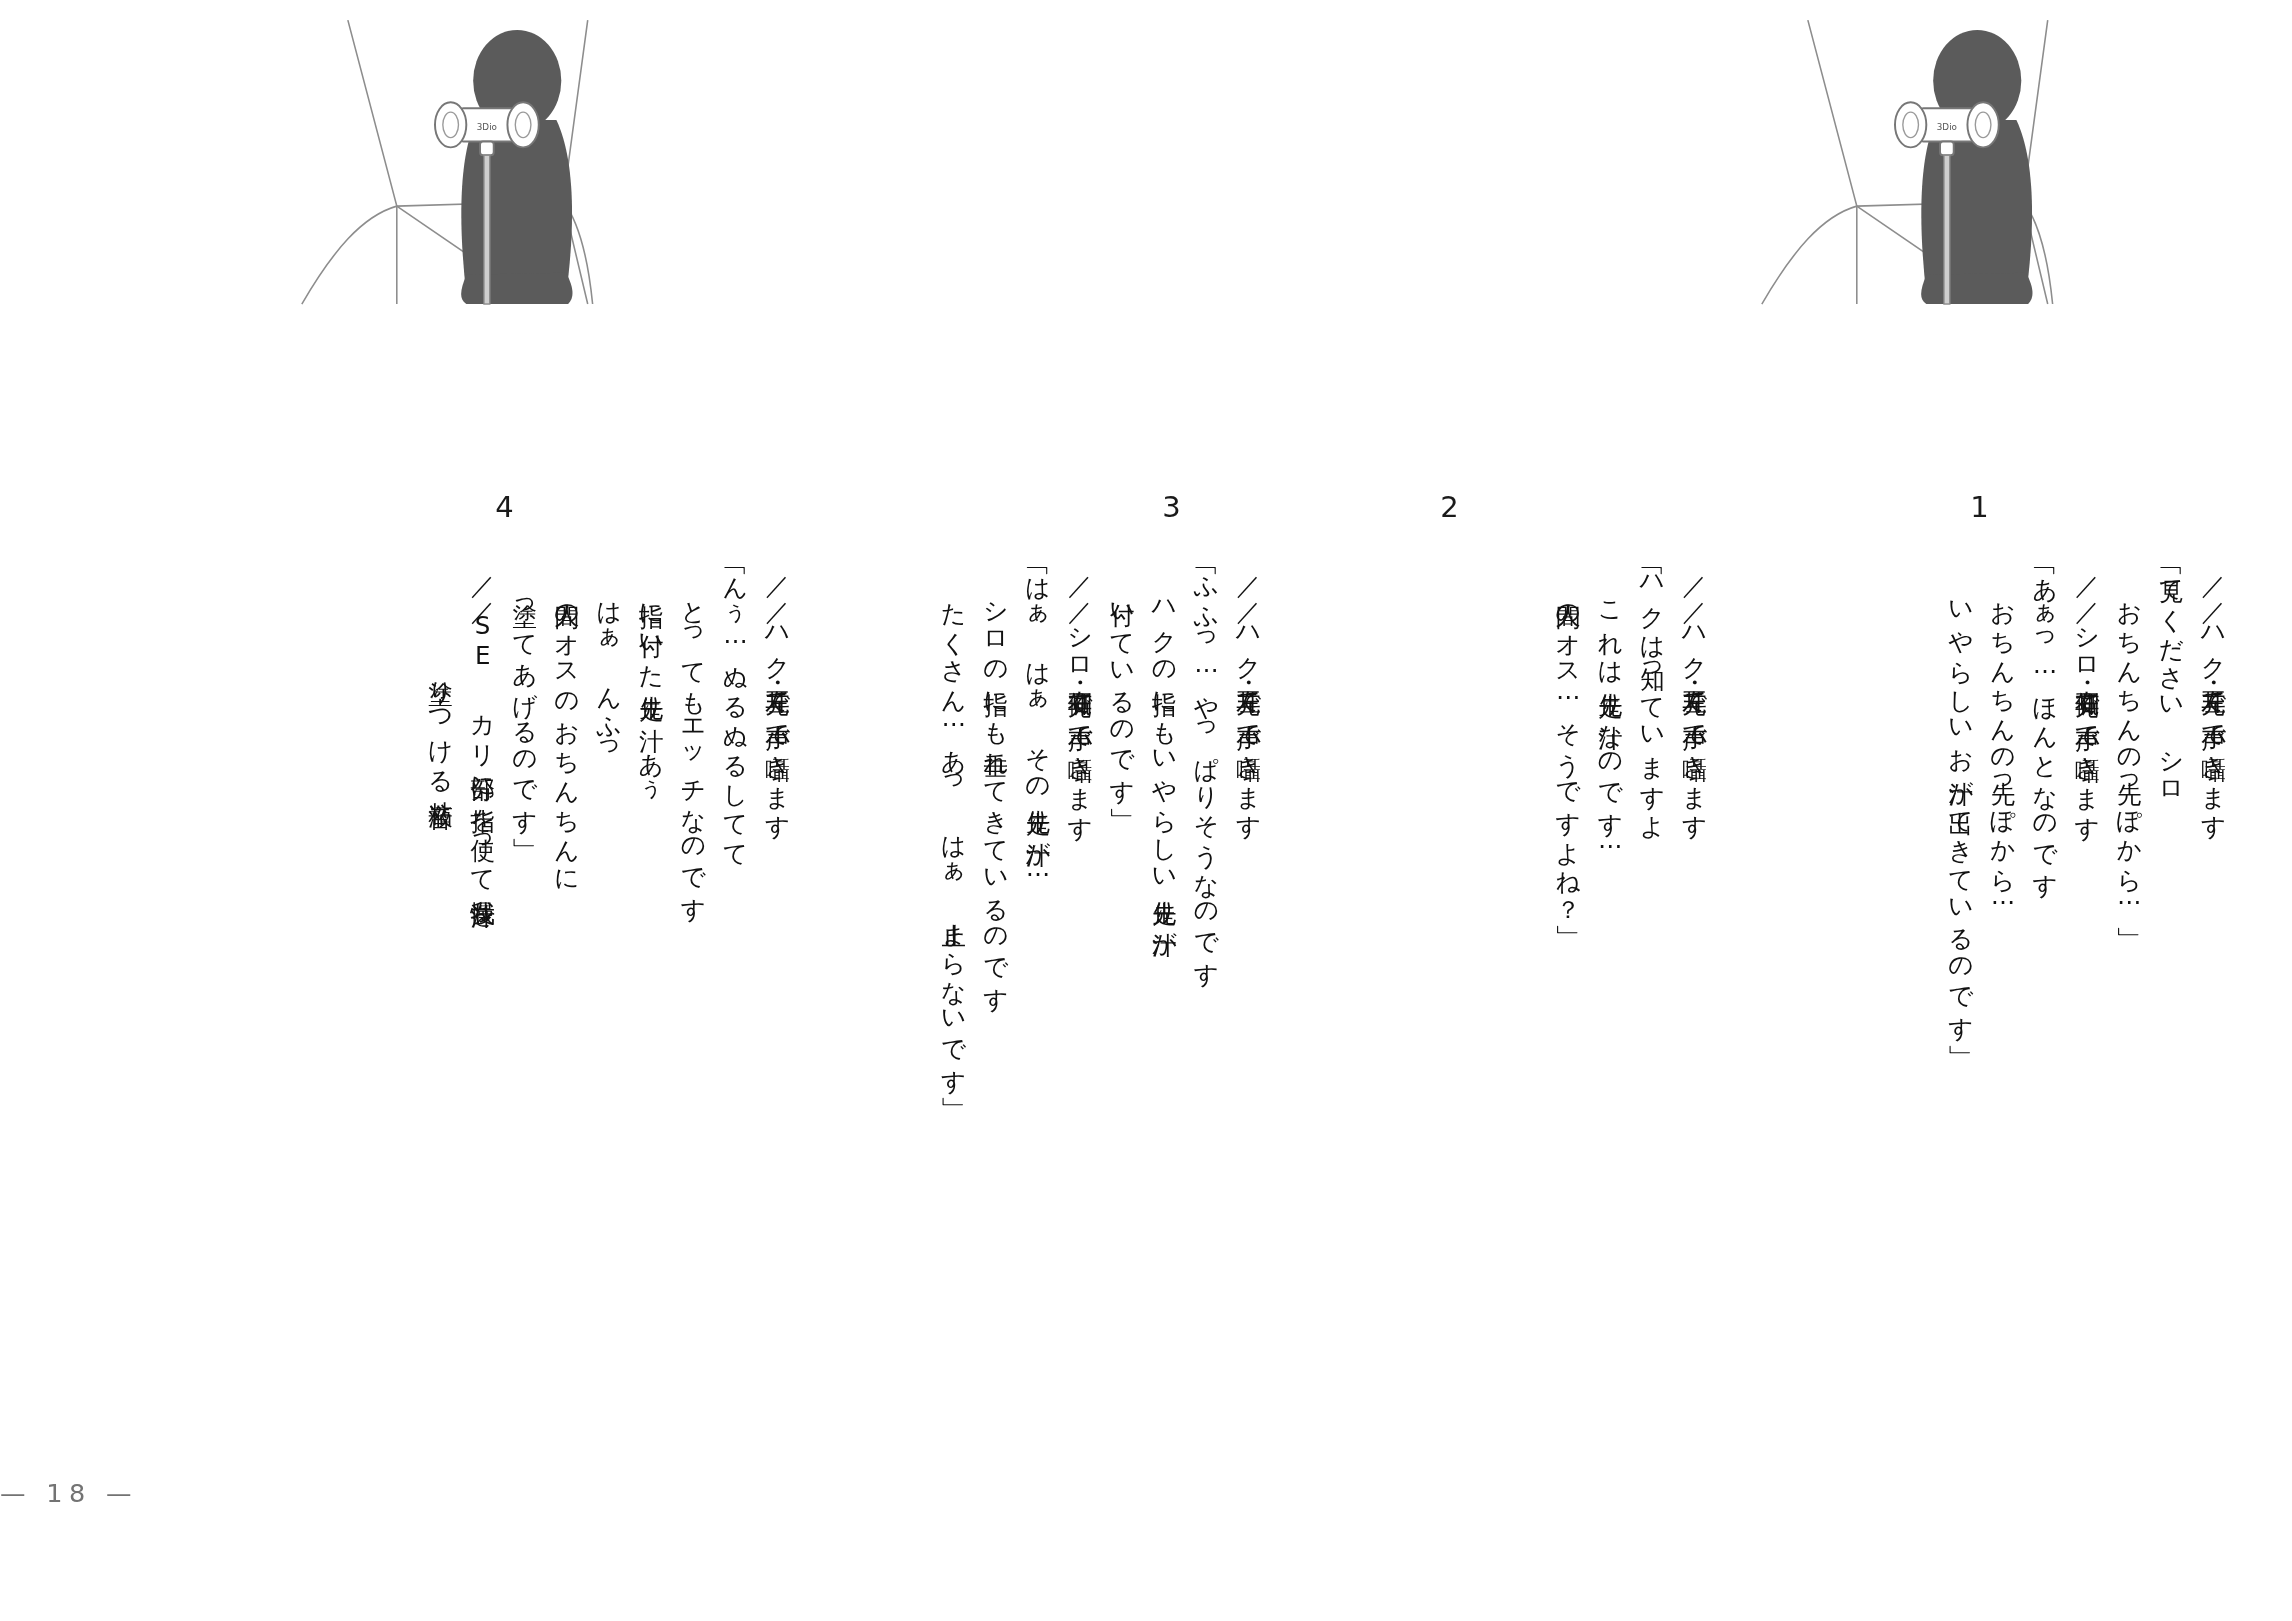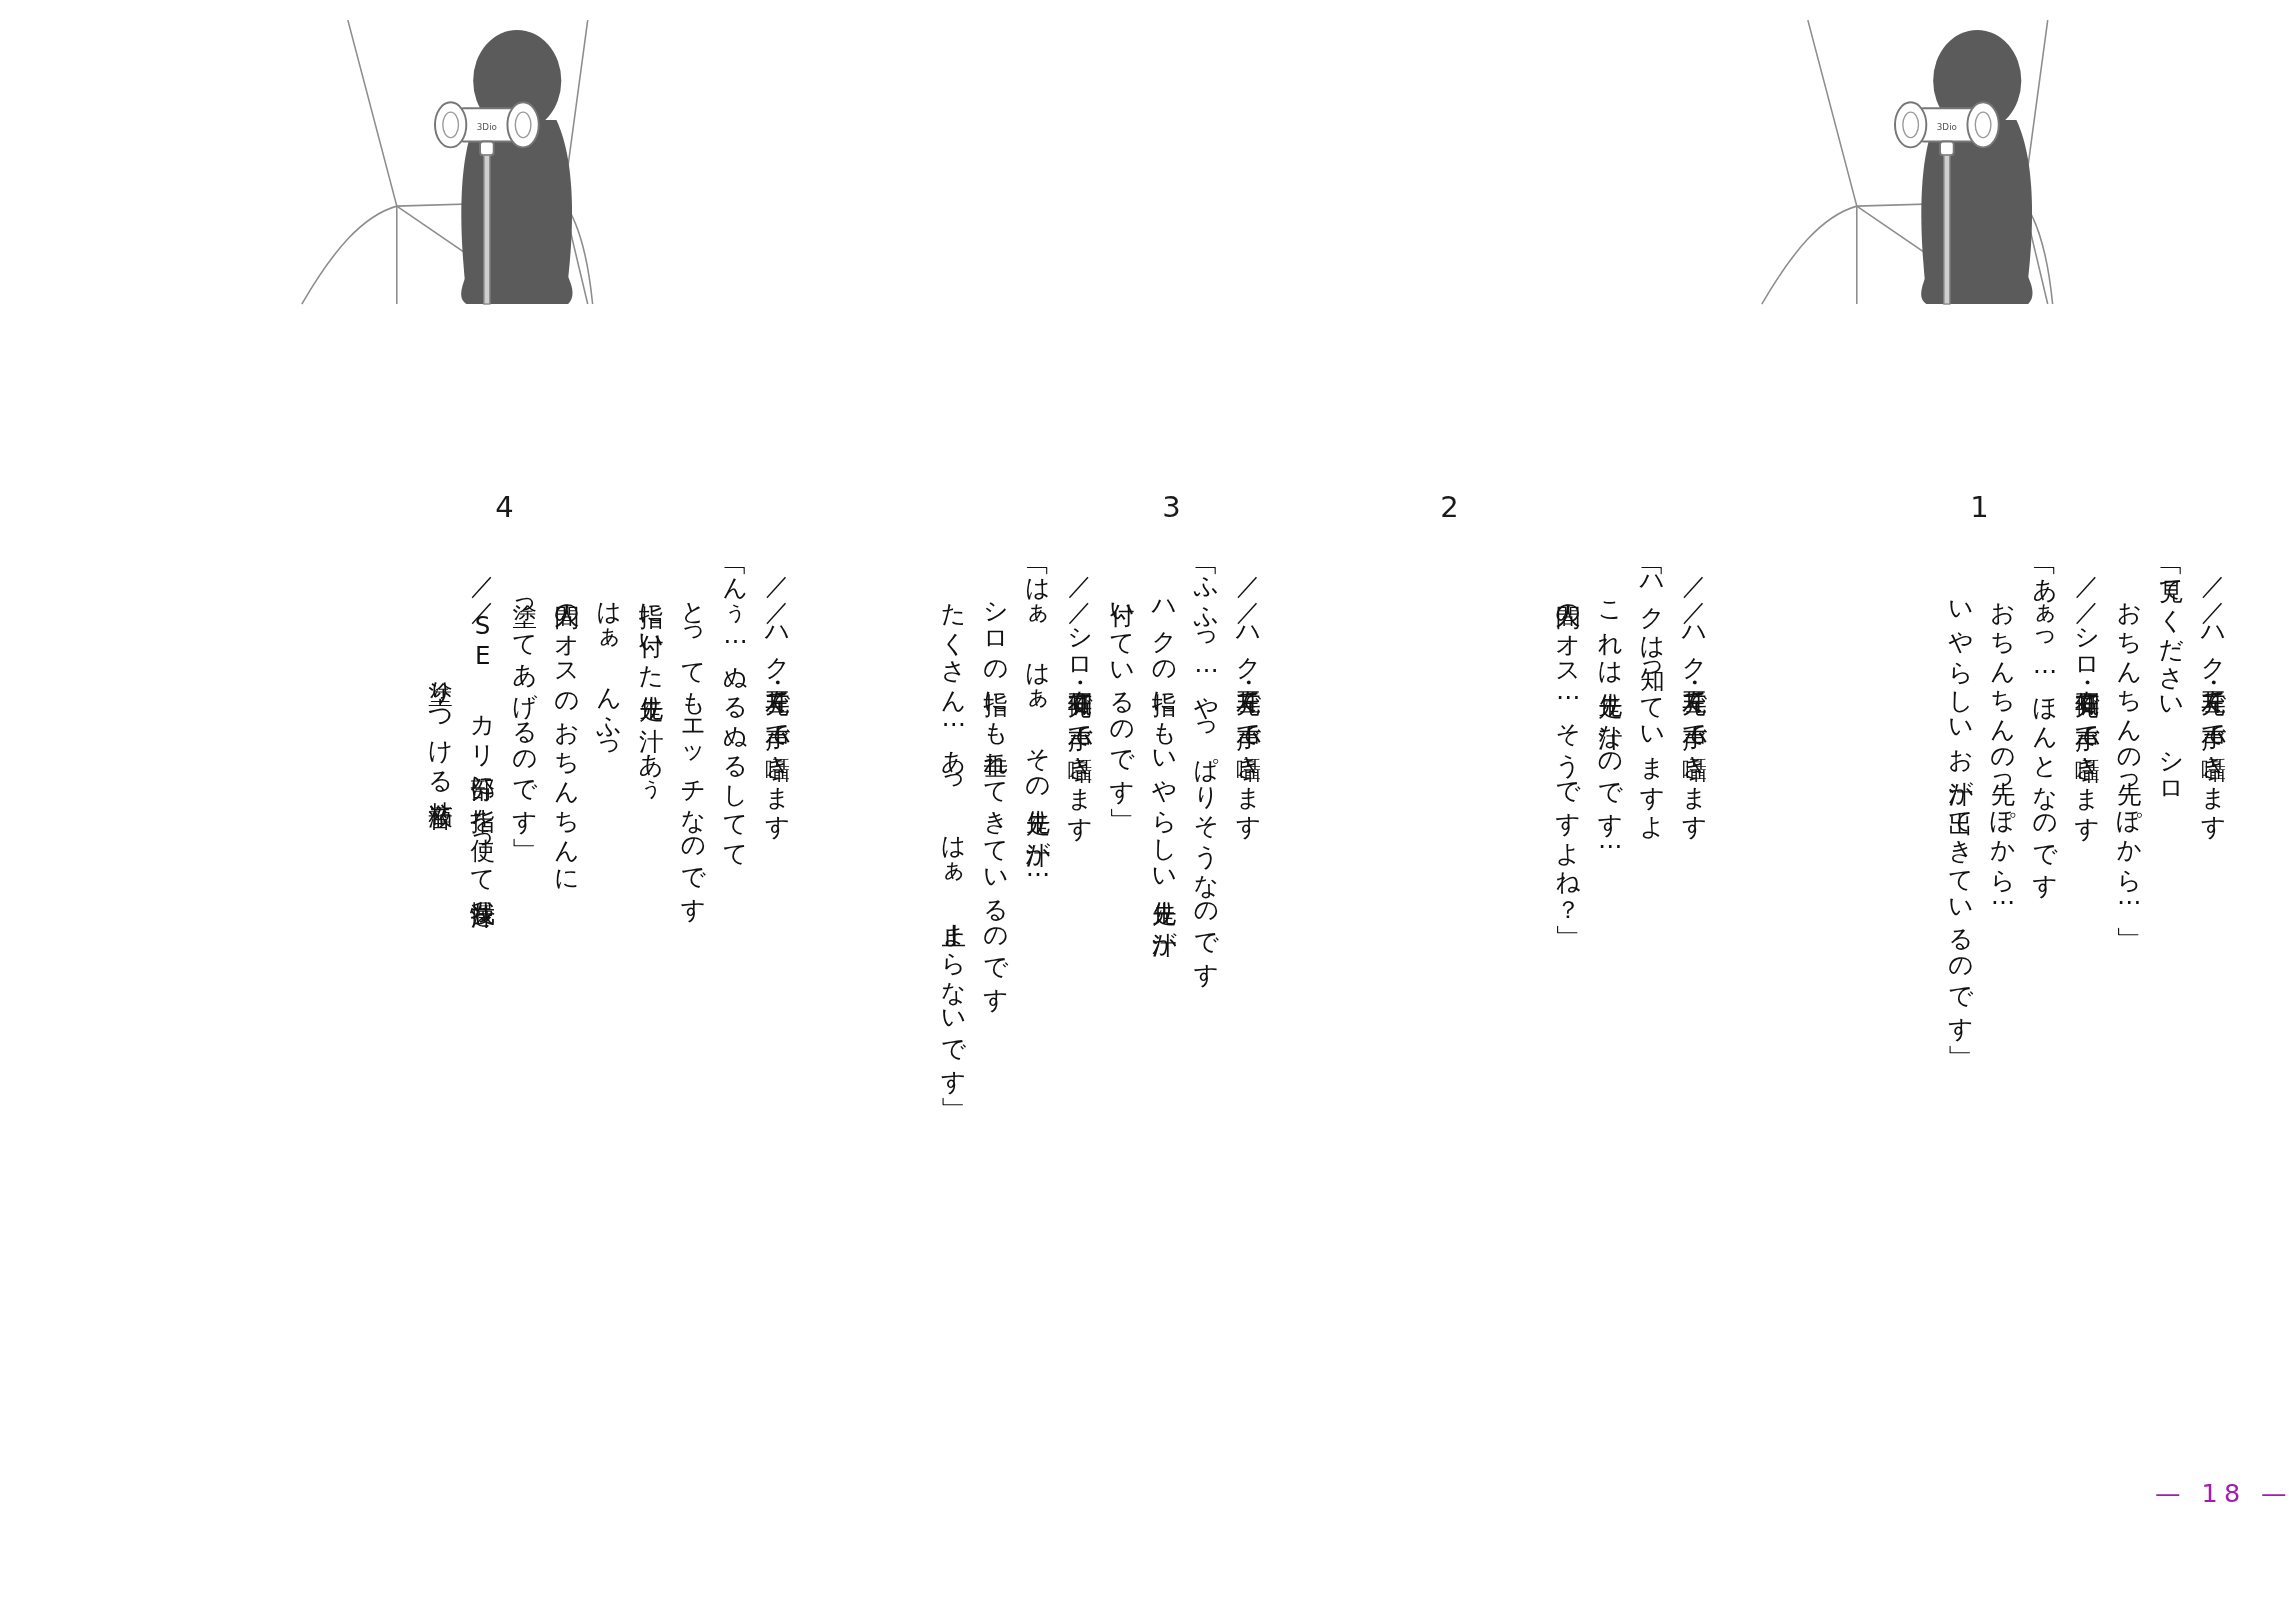--- a/index.html
+++ b/index.html
@@ -67,25 +67,24 @@
   #col-group-2 { right: 578px; }
   #col-group-3 { right: 1024px; }
   #col-group-4 { right: 1495px; }
 
   
   .page-number {
     position: absolute;
     left: 0;
     right: 0;
     top: 1478px;
-    text-align: right;
+    text-align: left;
     font-size: 25.5px;
     letter-spacing: 0.25em;
-    color: #a21caf;
-    padding-left: 20px;
+    color: #737373;
   }
 </style>
 </head>
 <body>
 
 <div class="panel panel-left">
   <svg viewBox="0 0 430 460" xmlns="http://www.w3.org/2000/svg">
 
     <g stroke="#8d8d8d" stroke-width="1.6" fill="none">
       <path d="M55 10 L105 200 L105 300"></path>

